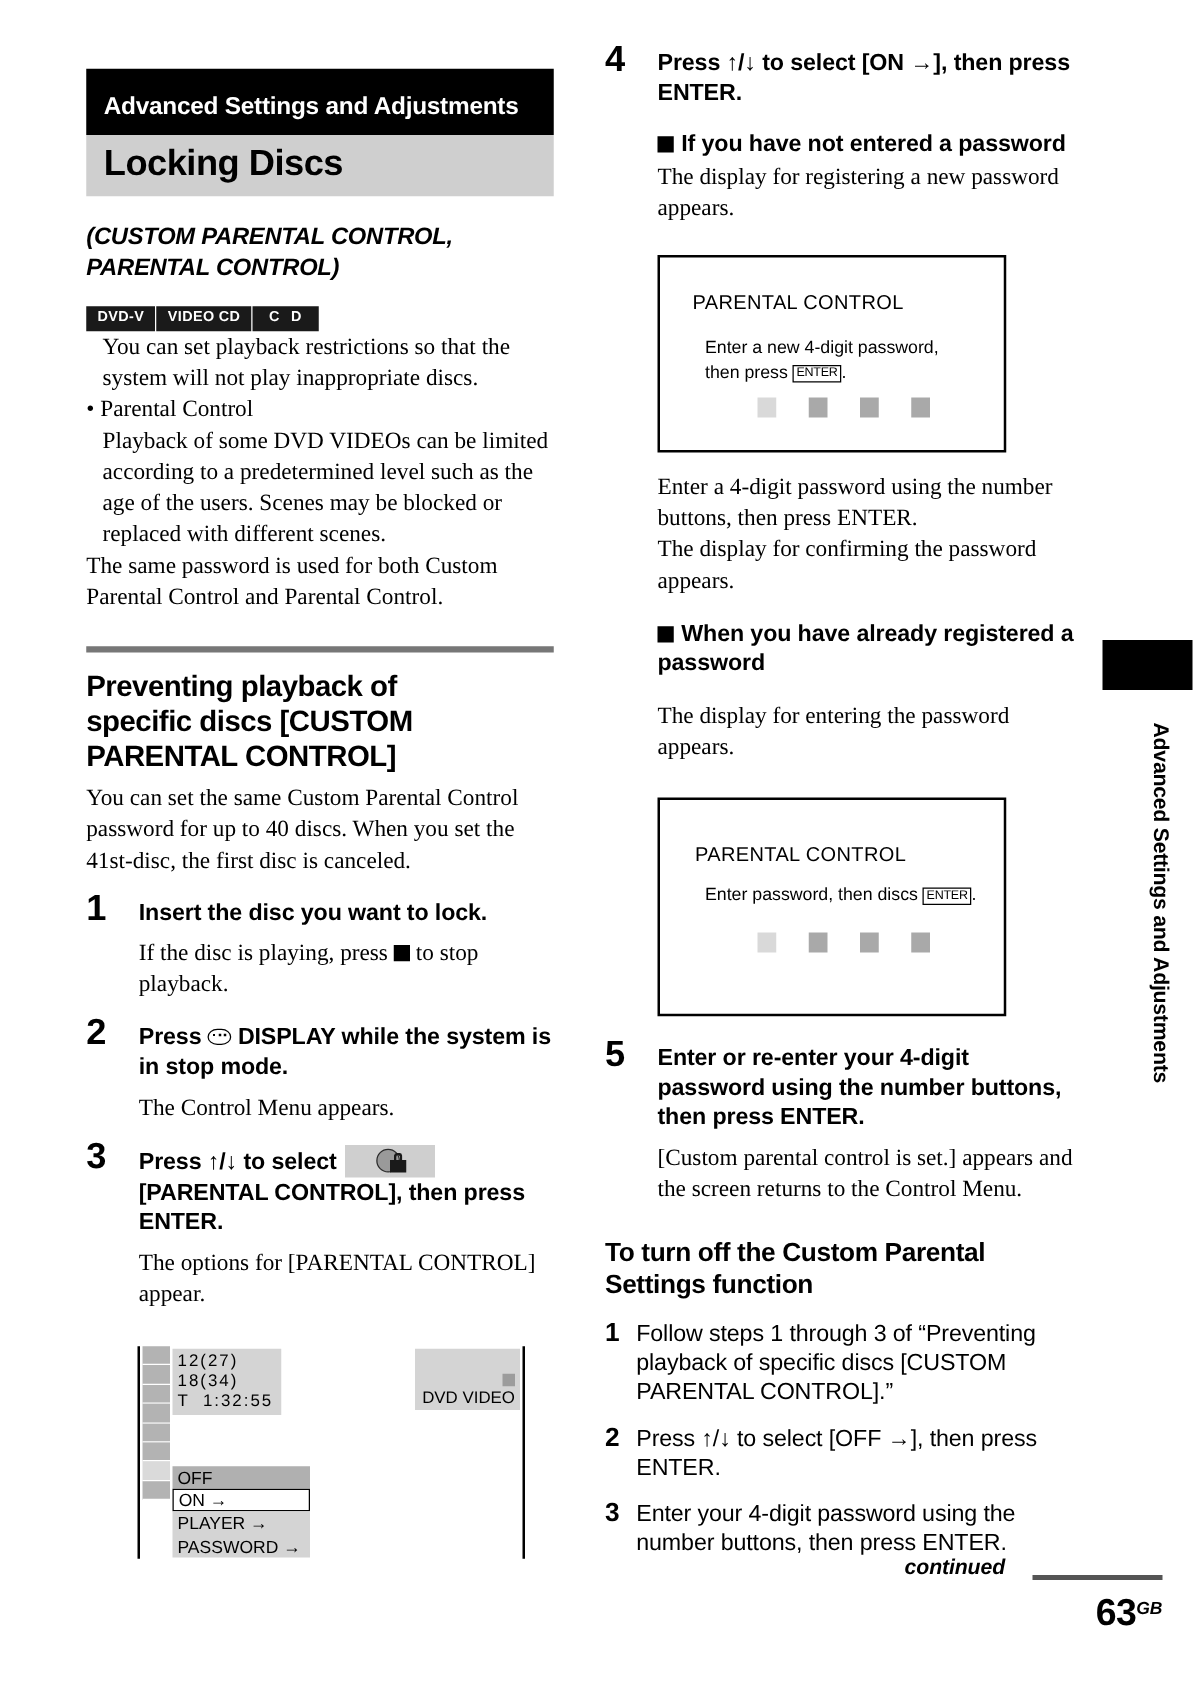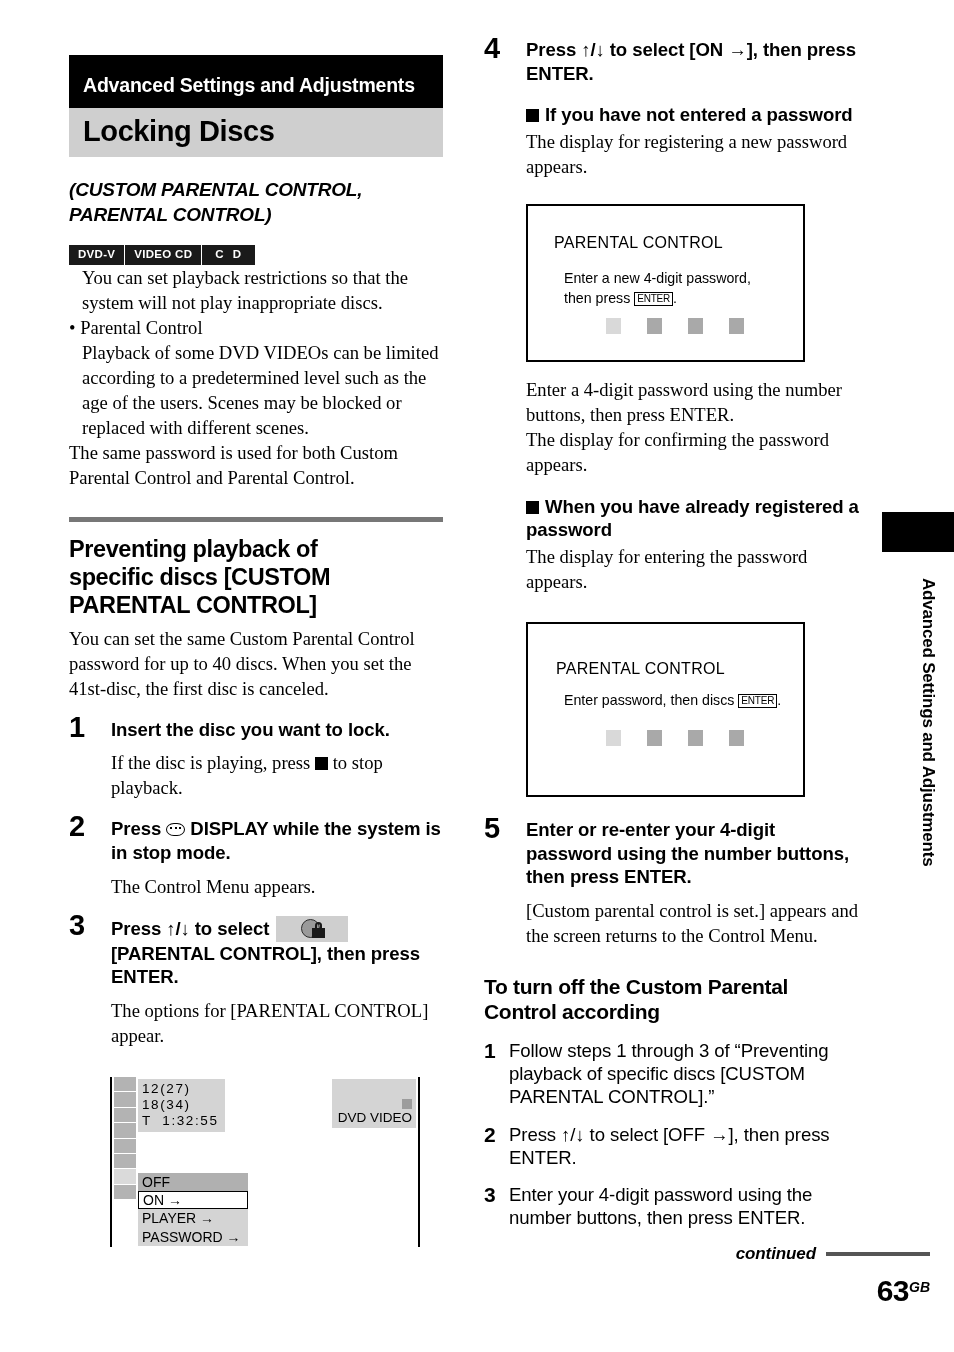--- a/index.html
+++ b/index.html
@@ -388,23 +388,23 @@
   
   .footer {
     position: absolute;
     right: 24px;
     bottom: 44px;
     text-align: right;
     width: 300px;
   }
   .footer .controw {
     display: flex;
-    align-items: center;
+    align-items: flex-end;
     justify-content: flex-end;
-    gap: 0px;
+    gap: 12px;
   }
   .footer .cont {
     font-family: "Liberation Sans", sans-serif;
     font-weight: bold;
     font-style: italic;
     font-size: 17px;
     letter-spacing: -0.1px;
   }
   .footer .contline {
     width: 104px;
@@ -549,21 +549,21 @@
         </div>
       </div>
 
       <div class="sub" style="margin-top:15px">Enter a 4-digit password using the number buttons, then press ENTER.</div>
       <div class="sub" style="margin-top:0px">The display for confirming the password appears.</div>
 
       <div class="blockhead">
         <span class="sqmark"></span><span>When you have already registered a</span>
         <div>password</div>
       </div>
-      <div class="sub" style="margin-top:2px">The display for entering the password appears.</div>
+      <div class="sub" style="margin-top:18px">The display for entering the password appears.</div>
 
       <div class="dlg" style="margin-top:28px; width:279px; height:175px;">
         <div class="dtitle" style="position:absolute; left:28px; top:36px;">PARENTAL CONTROL</div>
         <div class="dtext" style="position:absolute; left:36px; top:66px;">
           <div><span>Enter password, then discs </span><span class="kbd">ENTER</span><span>.</span></div>
         </div>
         <div class="boxes" style="position:absolute; left:78px; top:106px;">
           <div class="pwbox first"></div>
           <div class="pwbox"></div>
           <div class="pwbox"></div>
@@ -573,21 +573,21 @@
     </div>
 
     <div class="rstep" style="margin-top:21px">
       <div class="num">5</div>
       <div class="head">Enter or re-enter your 4-digit password using the number buttons, then press ENTER.</div>
       <div class="sub">[Custom parental control is set.] appears and the screen returns to the Control Menu.</div>
     </div>
 
     <h3 class="sub">
       <div>To turn off the Custom Parental</div>
-      <div>Control according</div>
+      <div>Settings function</div>
     </h3>
 
     <div class="step-sm">
       <div class="num">1</div>
       <div class="txt">Follow steps 1 through 3 of “Preventing playback of specific discs [CUSTOM PARENTAL CONTROL].”</div>
     </div>
     <div class="step-sm">
       <div class="num">2</div>
       <div class="txt">Press ↑/↓ to select [OFF →], then press ENTER.</div>
     </div>

